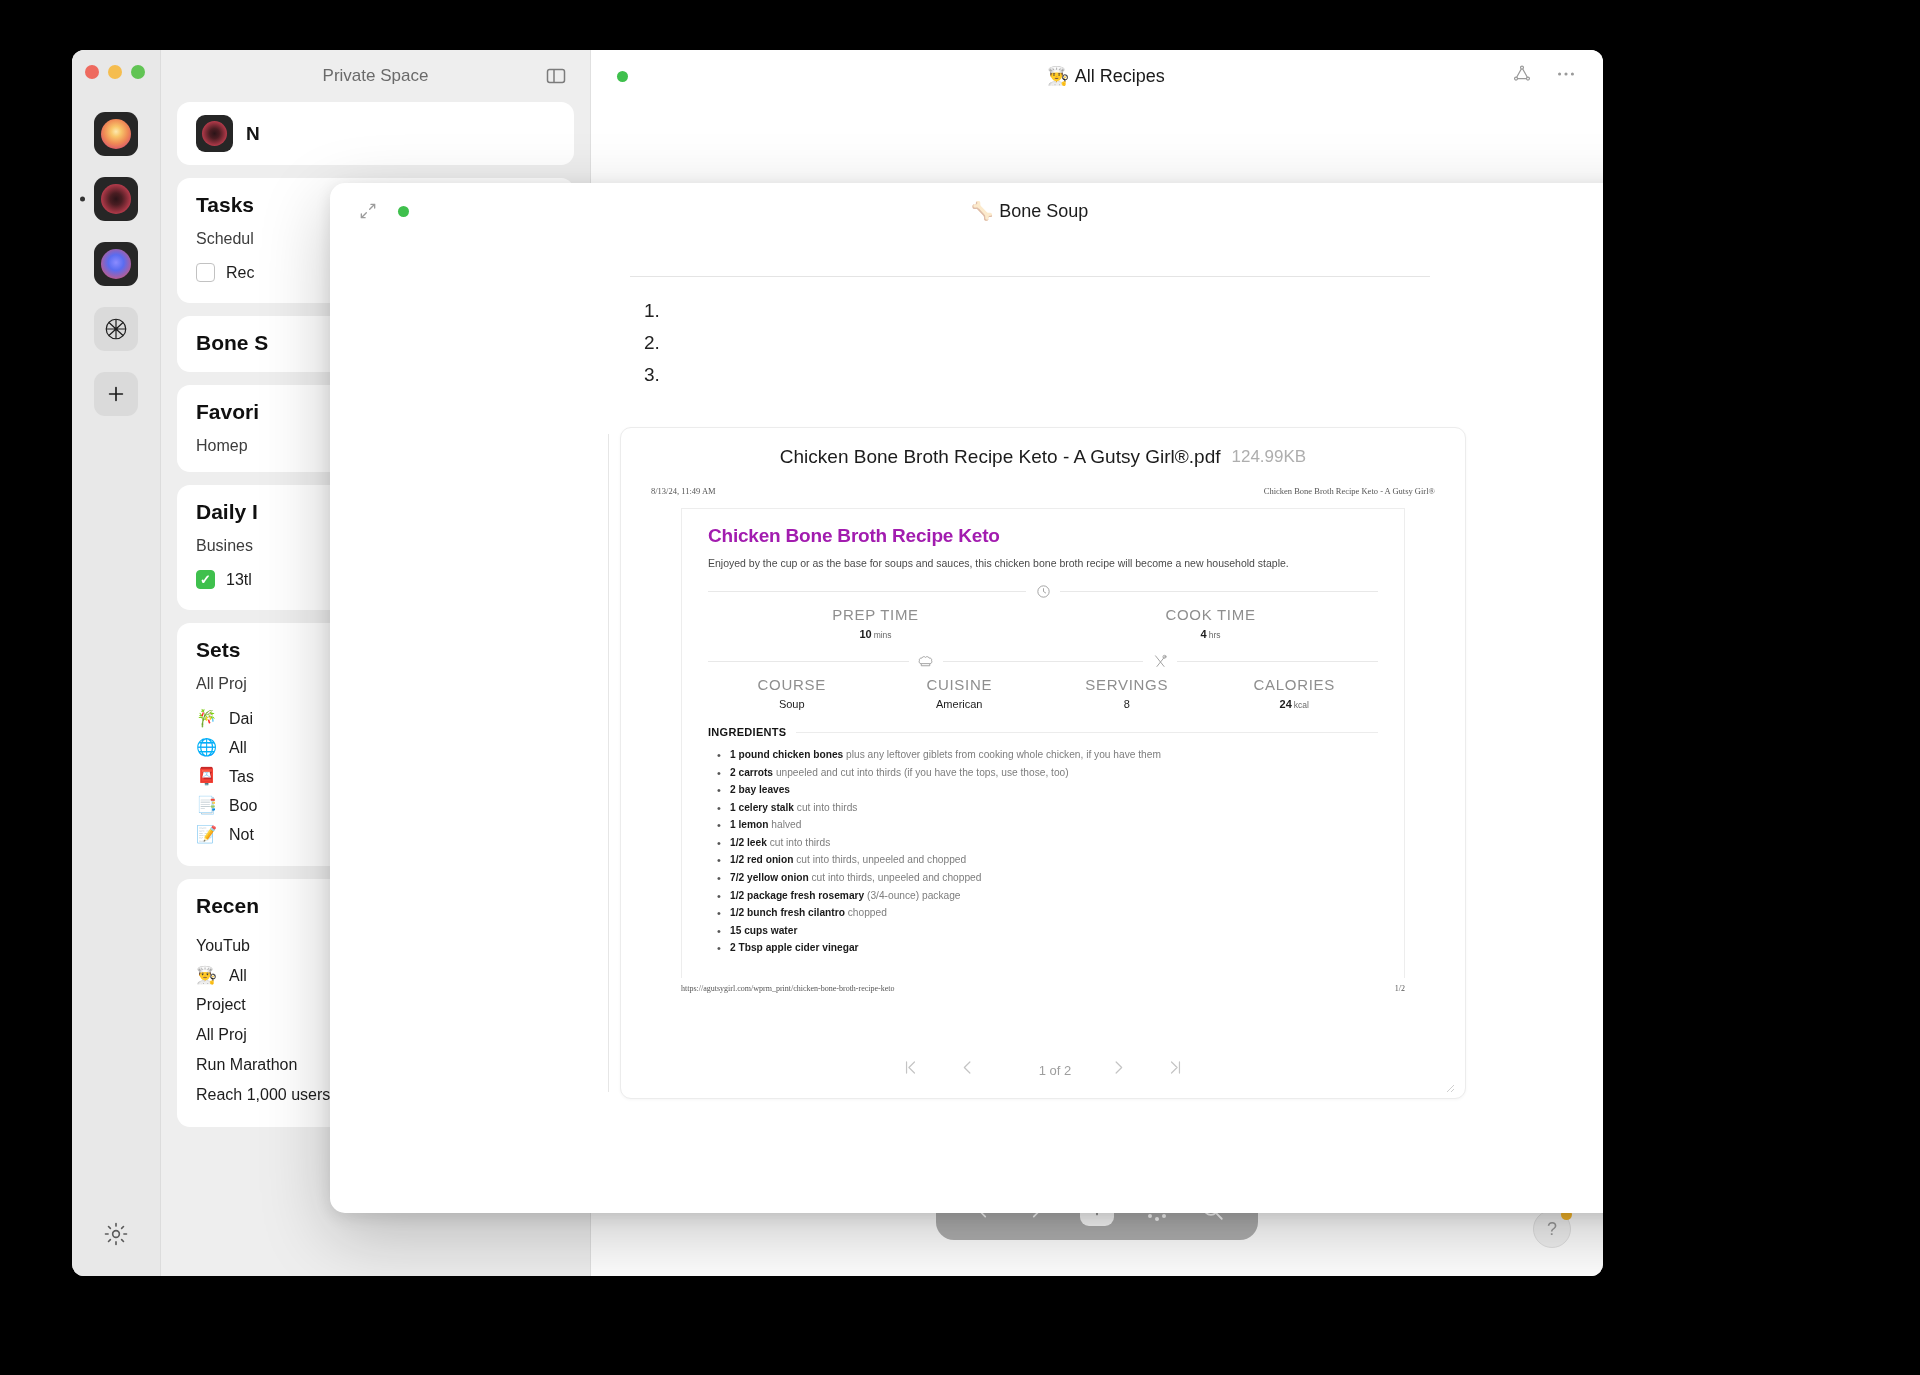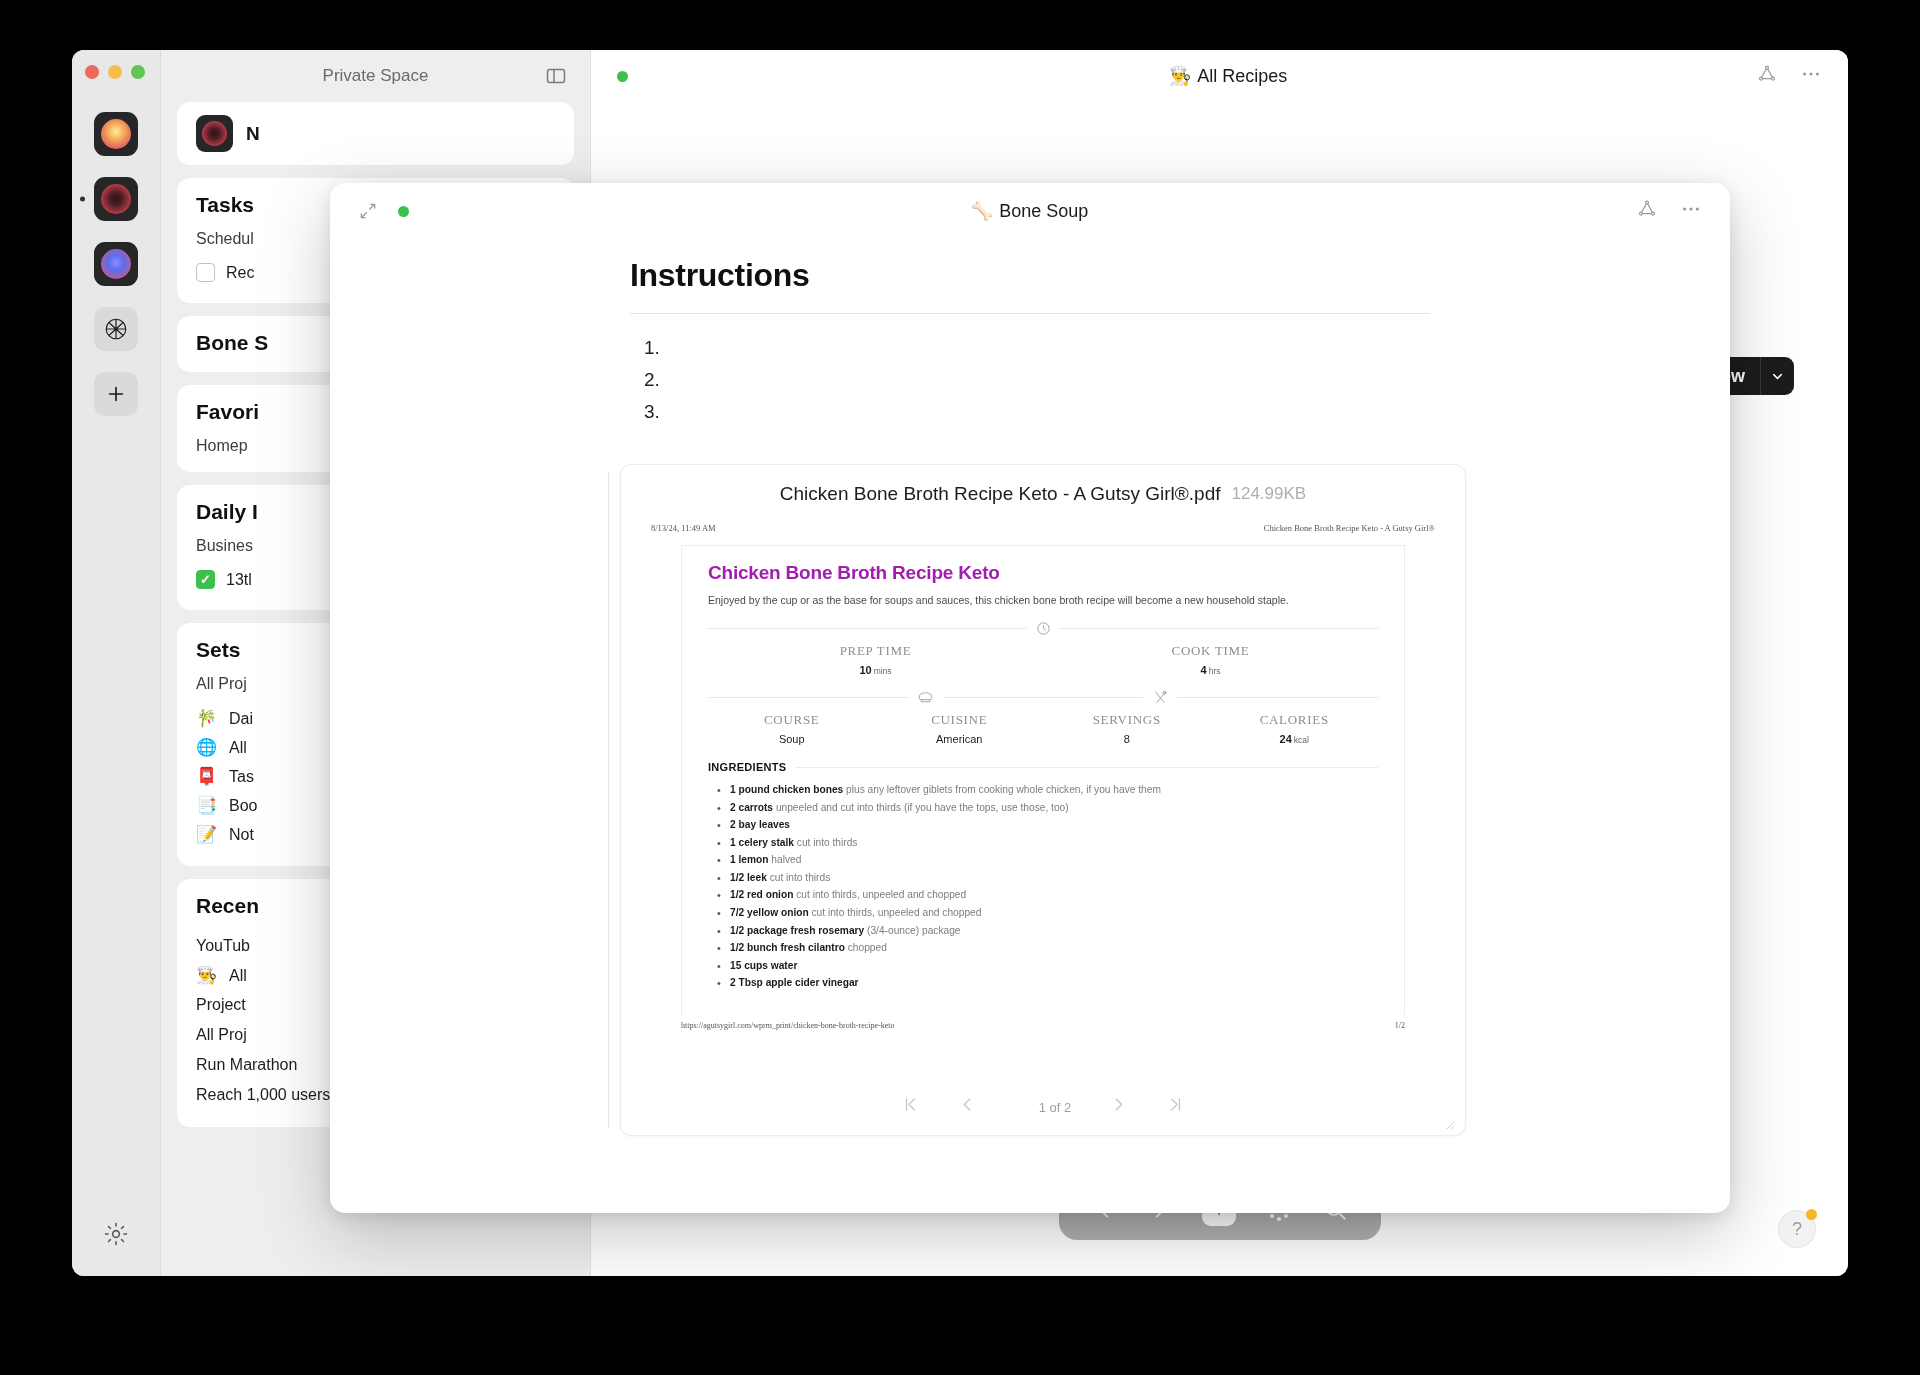--- a/index.html
+++ b/index.html
@@ -8,21 +8,21 @@
     width: 1920px; height: 1375px;
     background: #000;
     font-family: "Liberation Sans", sans-serif;
     overflow: hidden;
   }
 
   
   #app-window {
     position: absolute;
     left: 72px; top: 50px;
-    width: 1776px; height: 1226px;
+    width: 1531px; height: 1226px;
     background: #ffffff;
     border-radius: 12px;
     overflow: hidden;
     display: flex;
   }
 
   
   #icon-rail {
     width: 89px; height: 100%;
     background: #e8e8e8;
@@ -317,21 +317,21 @@
   .stat-divider {
     display: flex; align-items: center; gap: 0; margin: 13px 0 6px 0;
   }
   .stat-divider .hr { flex: 1 1 auto; height: 1px; background: #e8e8e8; }
   .stat-divider .glyph {
     width: 34px; display: flex; align-items: center; justify-content: center;
     color: #9c9c9c;
   }
   .stat-row { display: flex; }
   .stat-cell { flex: 1 1 0; text-align: center; }
-  .stat-label { font-size: 13px; color: #8e8e8e; letter-spacing: 0.7px; font-family: Liberation Serif, serif; }
+  .stat-label { font-size: 15px; color: #8e8e8e; letter-spacing: 0.7px; }
   .stat-value { font-size: 11px; color: #1d1d1d; font-weight: 700; margin-top: 5px; }
   .stat-value .unit { font-size: 8.5px; font-weight: 400; color: #6a6a6a; margin-left: 2px; }
 
   #ingredients-head {
     display: flex; align-items: center; gap: 10px; margin: 16px 0 8px 0;
   }
   #ingredients-head .ih-text {
     font-size: 11px; font-weight: 700; color: #141414; letter-spacing: 0.3px;
   }
   #ingredients-head .ih-rule { flex: 1 1 auto; height: 1px; background: #ececec; }
@@ -605,21 +605,20 @@
             <circle cx="5" cy="12" r="1.7"></circle>
               <circle cx="12" cy="12" r="1.7"></circle>
               <circle cx="19" cy="12" r="1.7"></circle>
           </svg>
         </span>
       </div>
     </div>
 
     <div id="modal-body">
       <div id="doc-inner">
-        <div id="instructions-heading">Instructions</div>
         <div id="instructions-rule"></div>
 
         <div class="ol-line">1.</div>
         <div class="ol-line">2.</div>
         <div class="ol-line">3.</div>
 
         <div id="pdf-card">
           <div id="pdf-filename-row">
             <span id="pdf-filename">Chicken Bone Broth Recipe Keto - A Gutsy Girl®.pdf</span>
             <span id="pdf-filesize">124.99KB</span>

